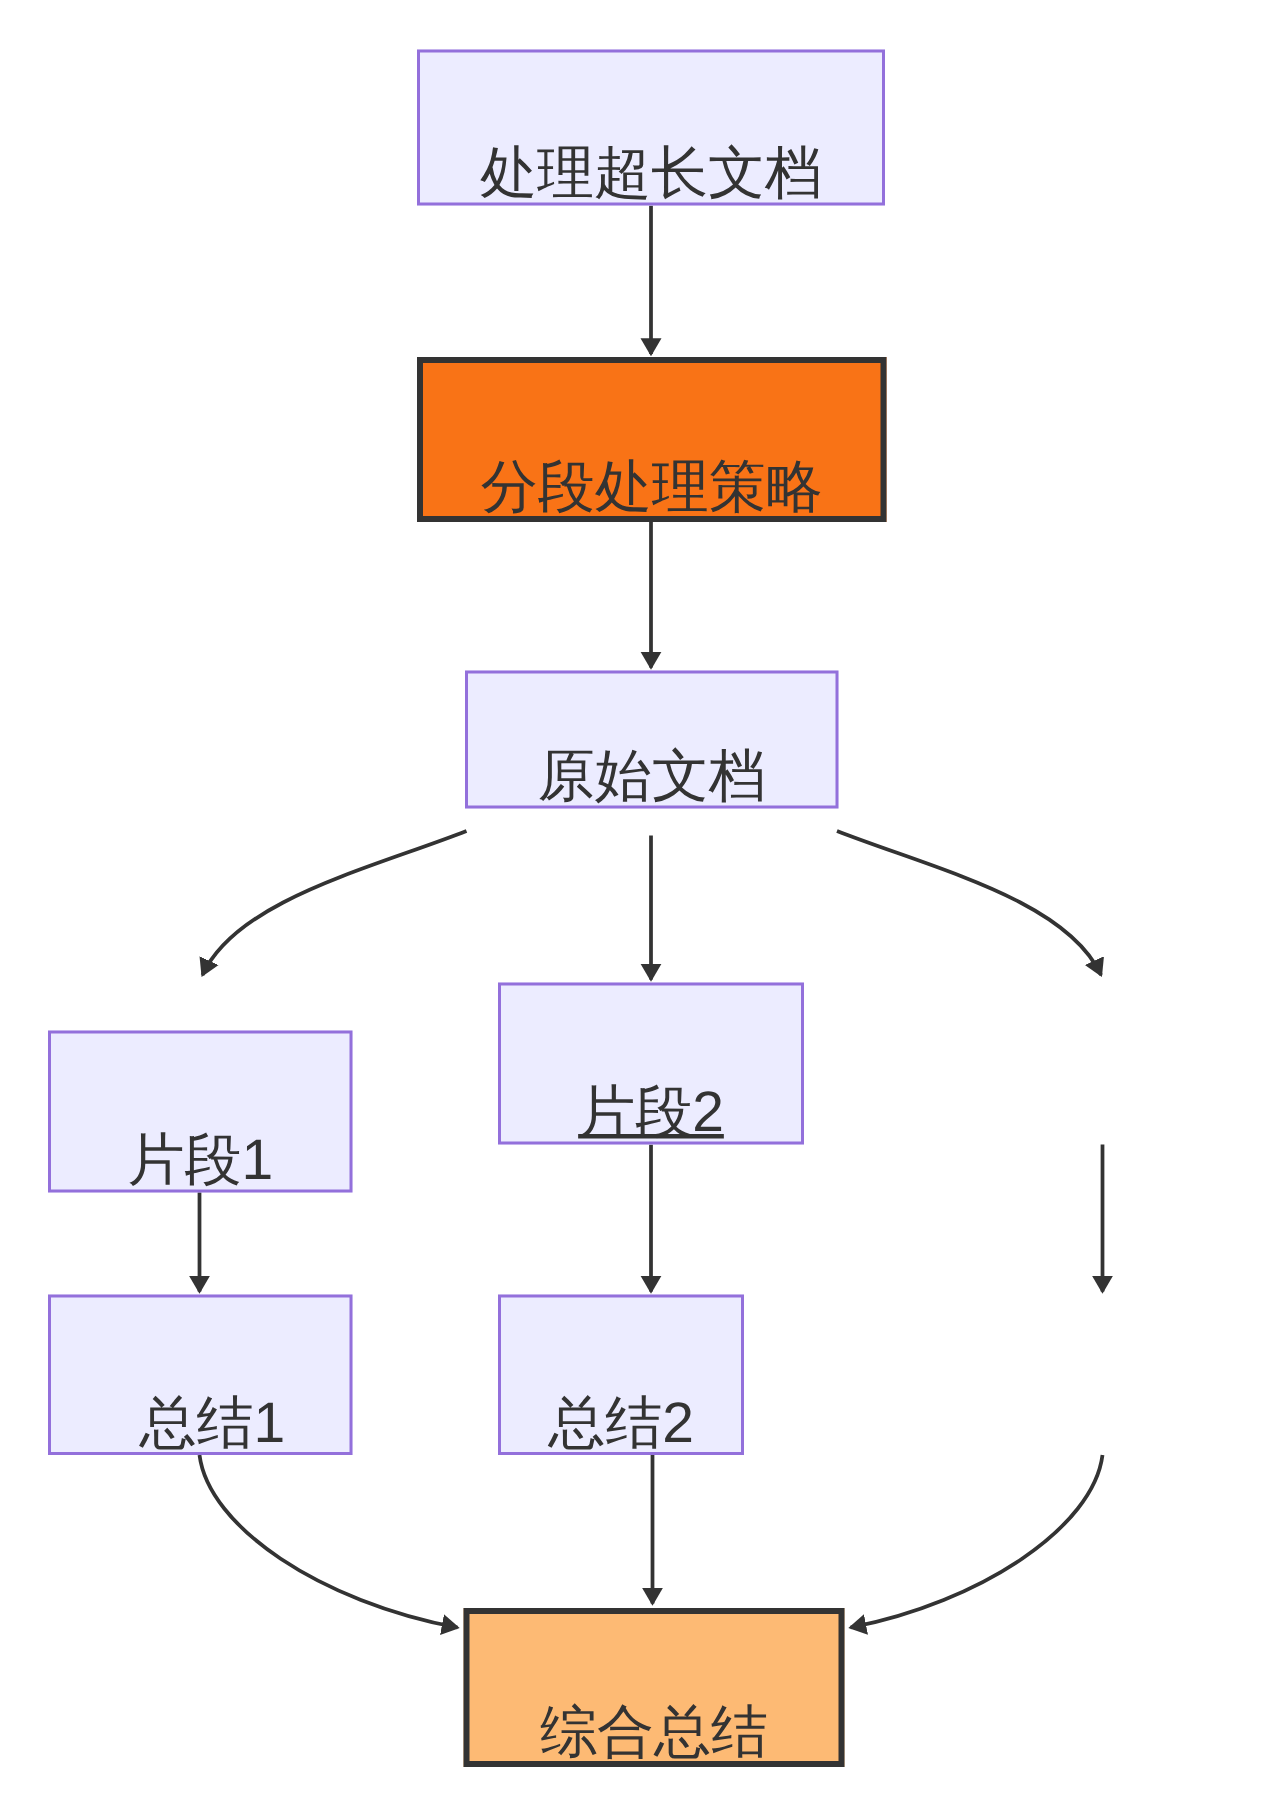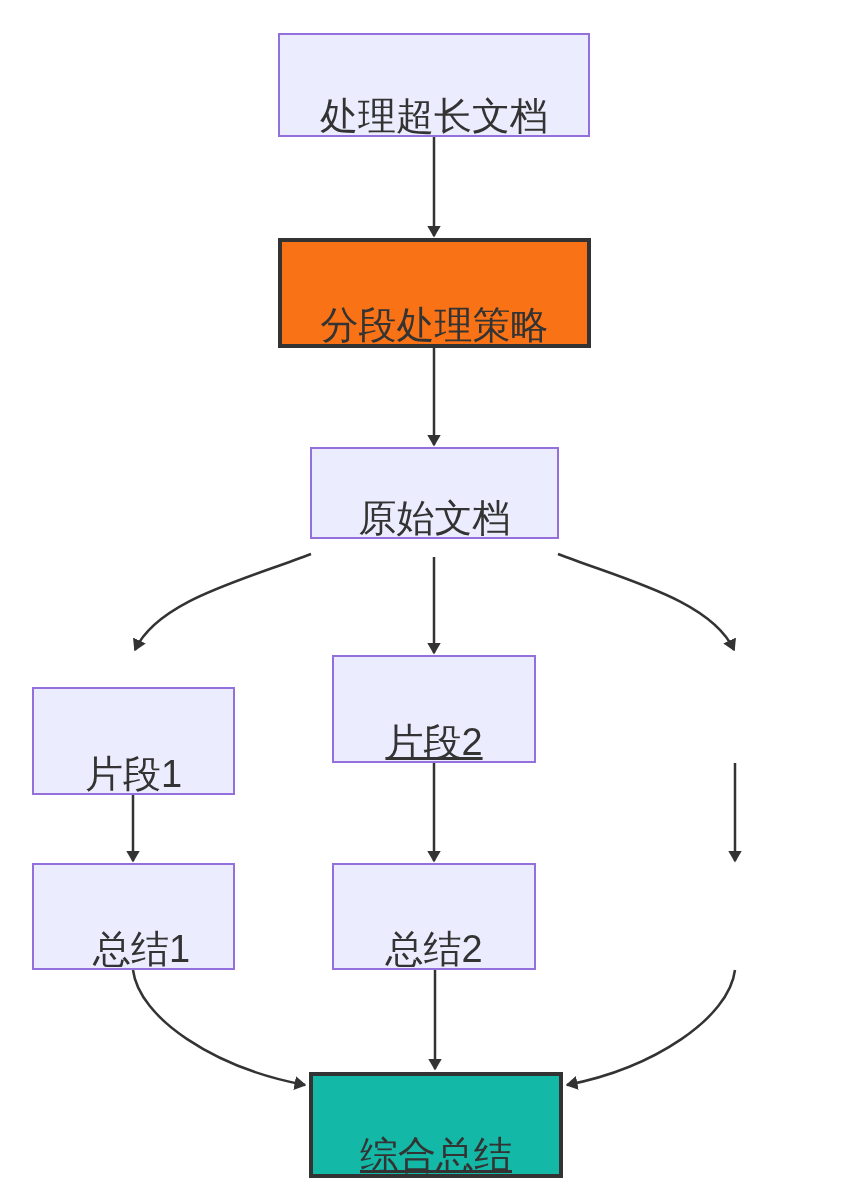--- a/index.html
+++ b/index.html
@@ -40,23 +40,22 @@
     font-size: 38px;
     line-height: 1;
     white-space: nowrap;
     text-align: center;
   }
   .node.emphasis-purple {
     background: #f97316;
     border: 4px solid #333333;
   }
   .node.emphasis-green {
-    background: #14b8a6;
+    background: #fdba74;
     border: 4px solid #333333;
-    text-decoration: underline;
   }
 </style>
 </head>
 <body>
 
 <div class="canvas">
 
   <svg class="edges" viewBox="0 0 852 1196" xmlns="http://www.w3.org/2000/svg">
     <defs>
       <marker id="arrow" markerUnits="userSpaceOnUse" markerWidth="12" markerHeight="15" viewBox="0 0 12 15" refX="10.5" refY="7.5" orient="auto">
@@ -95,21 +94,21 @@
 
   <div class="node" style="left:332px; top:655px; width:204px; height:108px;text-decoration:underline;">
     <span>片段2</span>
   </div>
 
 
   <div class="node" style="left:32px; top:863px; width:203px; height:107px;padding-left:16px;">
     <span>总结1</span>
   </div>
 
-  <div class="node" style="left:332px; top:863px; width:204px; height:107px;">
+  <div class="node" style="left:332px; top:863px; width:164px; height:107px;">
     <span>总结2</span>
   </div>
 
 
   <div class="node emphasis-green" style="left:309px; top:1072px; width:254px; height:106px;">
     <span>综合总结</span>
   </div>
 
 </div>
 

